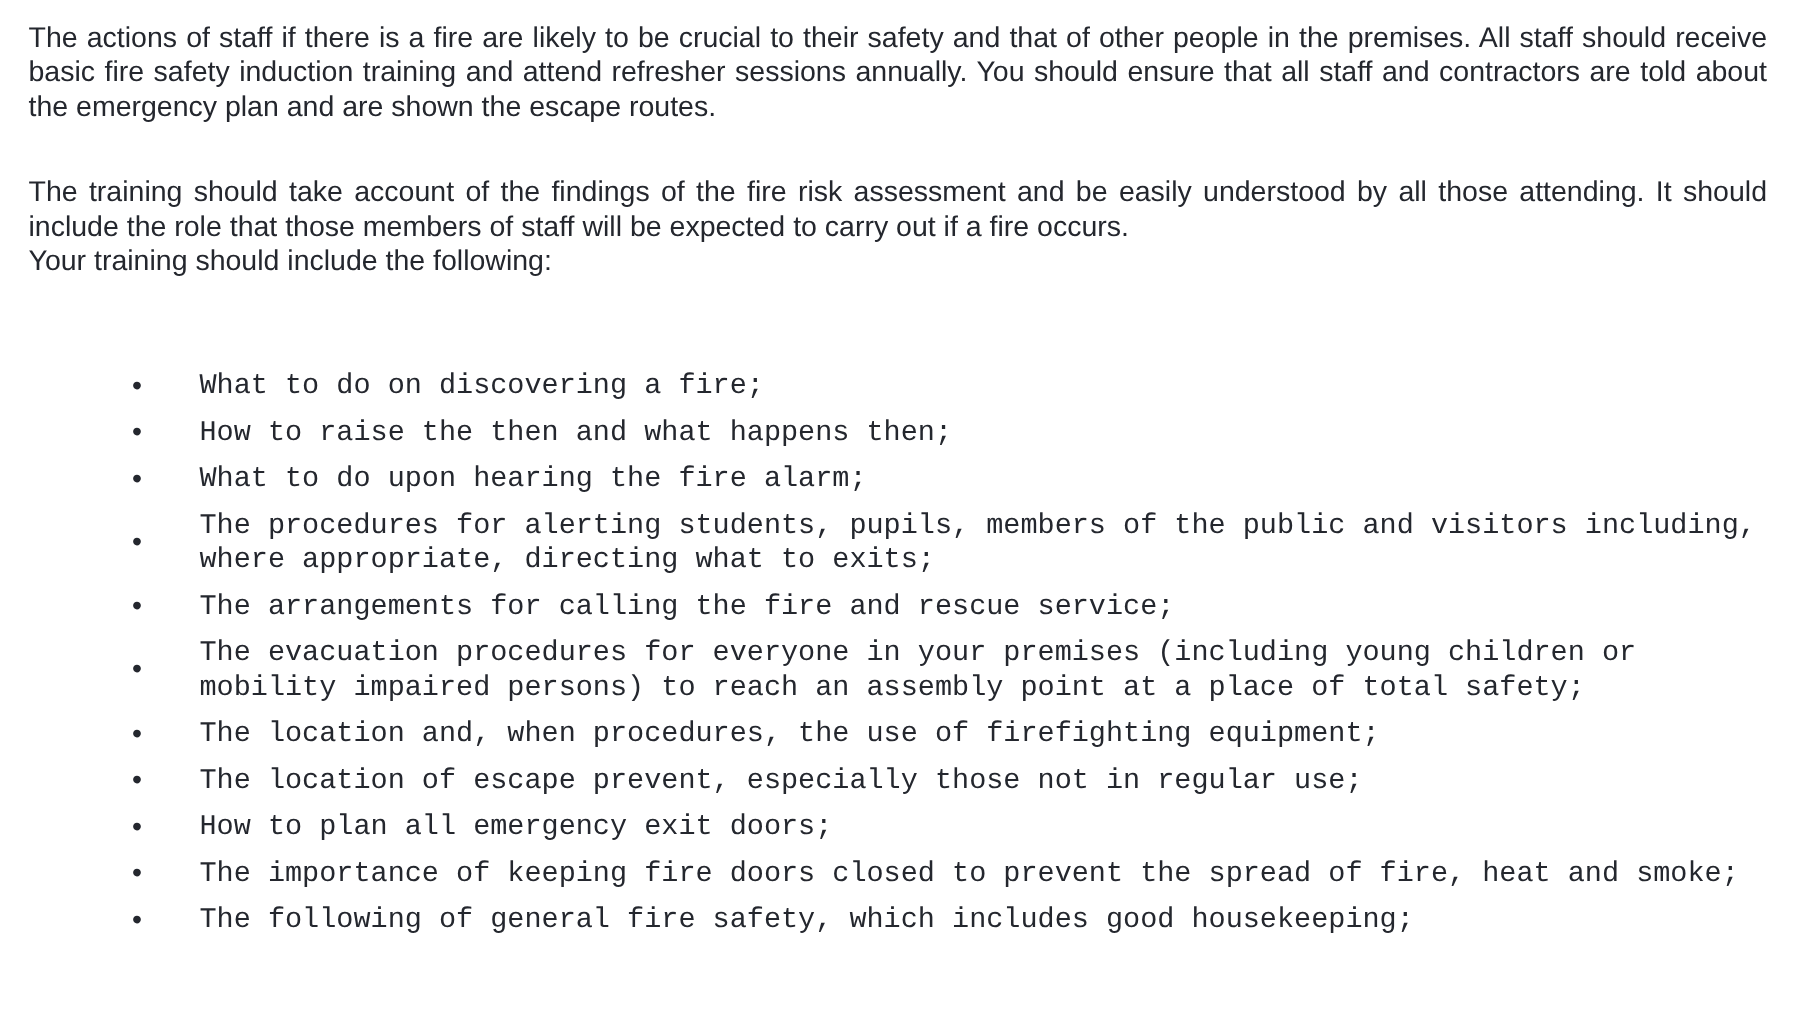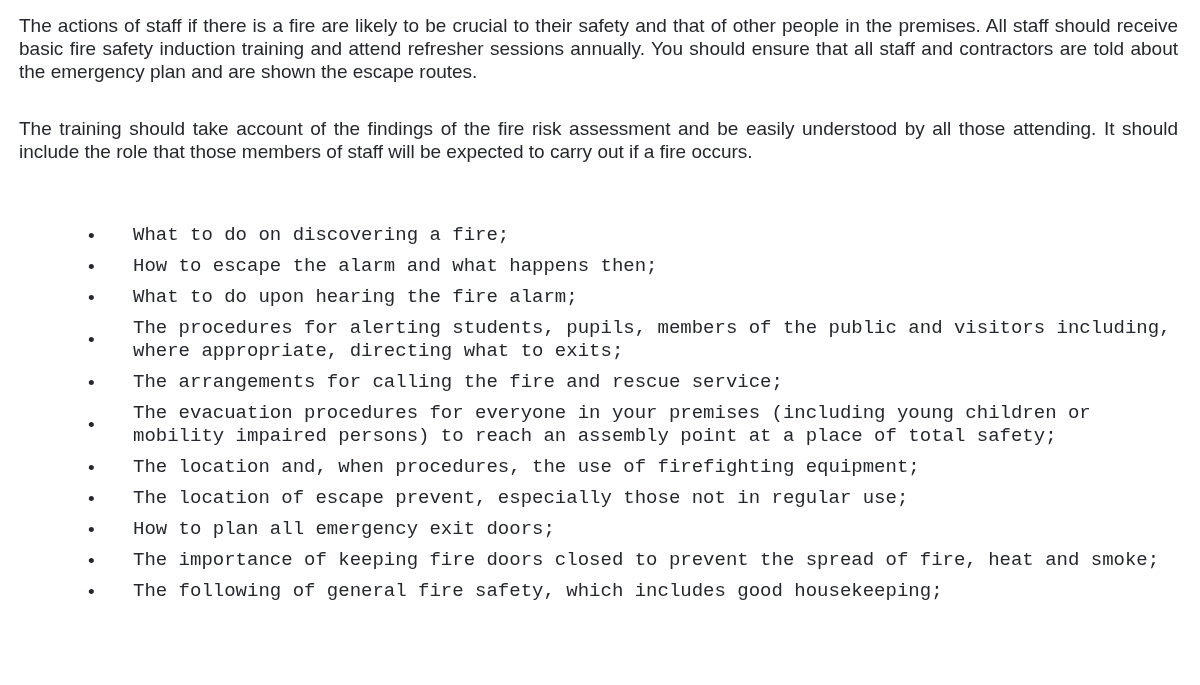--- a/index.html
+++ b/index.html
@@ -22,21 +22,21 @@
   }
   .para {
     font-size: 19px;
     line-height: 22.8px;
     margin: 0;
   }
   .para.justified {
     text-align: justify;
   }
   #paragraph-1 { margin-bottom: 35px; }
-  #paragraph-2 { margin-bottom: 60px; }
+  #paragraph-2 { }
   #intro-line  { margin-bottom: 59px; }
   .bullet-list {
     margin: 0;
     padding: 0;
     list-style: none;
   }
   .bullet-item {
     display: flex;
     align-items: center;
     margin: 0 0 8px 69px;
@@ -56,29 +56,30 @@
   }
 </style>
 </head>
 <body>
 
 <div class="page">
   <p id="paragraph-1" class="para justified">The actions of staff if there is a fire are likely to be crucial to their safety and that of other people in the premises. All staff should receive basic fire safety induction training and attend refresher sessions annually. You should ensure that all staff and contractors are told about the emergency plan and are shown the escape routes.</p>
 
   <p id="paragraph-2" class="para justified">The training should take account of the findings of the fire risk assessment and be easily understood by all those attending. It should include the role that those members of staff will be expected to carry out if a fire occurs.</p>
 
+  <p id="intro-line" class="para">Your training should include the following:</p>
 
   <ul class="bullet-list" id="bullet-list">
       <li class="bullet-item">
         <span class="bullet-glyph">•</span>
         <span class="bullet-text">What to do on discovering a fire;</span>
       </li>
       <li class="bullet-item">
         <span class="bullet-glyph">•</span>
-        <span class="bullet-text">How to escape the alarm and what happens then;</span>
+        <span class="bullet-text">How to raise the then and what happens then;</span>
       </li>
       <li class="bullet-item">
         <span class="bullet-glyph">•</span>
         <span class="bullet-text">What to do upon hearing the fire alarm;</span>
       </li>
       <li class="bullet-item">
         <span class="bullet-glyph">•</span>
         <span class="bullet-text">The procedures for alerting students, pupils, members of the public and visitors including, where appropriate, directing what to exits;</span>
       </li>
       <li class="bullet-item">

